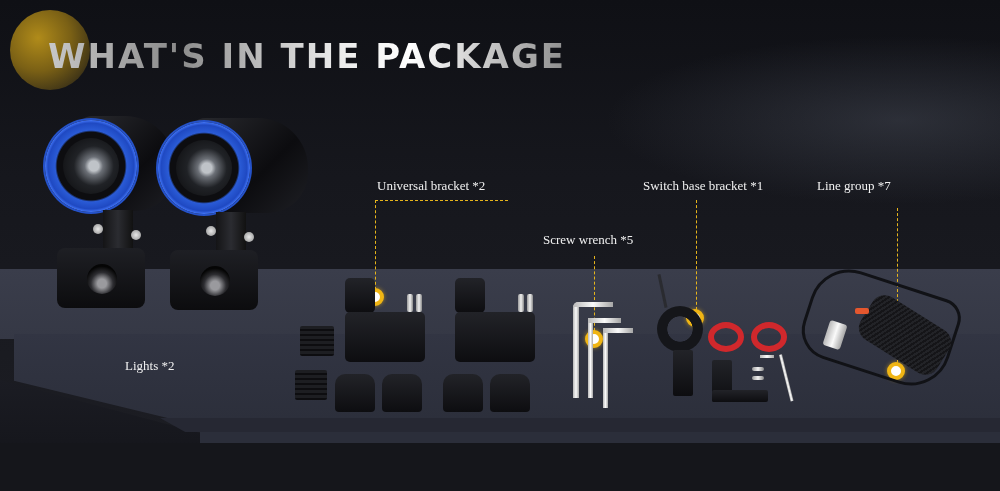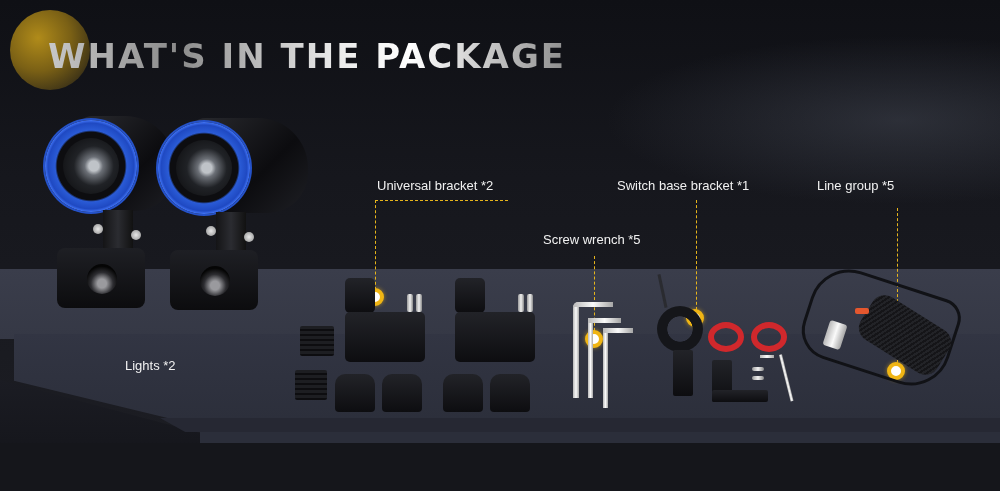--- a/index.html
+++ b/index.html
@@ -50,21 +50,21 @@
       font-family: "DejaVu Sans", sans-serif; font-weight: bold; font-size: 34px; letter-spacing: 2px;
       color: #d8d8d8;
       background: linear-gradient(90deg, #c8c8c8 0%, #8a8a8a 25%, #e9e9e9 55%, #ffffff 70%, #8e8e8e 100%);
       -webkit-background-clip: text; background-clip: text; -webkit-text-fill-color: transparent;
       text-shadow: none; white-space: nowrap;
     }
 
     
     .label {
       position: absolute; color: #f1f1f1; font-size: 13px; white-space: nowrap;
-      font-family: Liberation Sans, sans-serif;
+      font-family: Liberation Serif, serif;
     }
     .dash-v { position: absolute; width: 0; border-left: 1.5px dashed #e7b51c; }
     .dash-h { position: absolute; height: 0; border-top: 1.5px dashed #e7b51c; }
     .dot {
       position: absolute; width: 18px; height: 18px; border-radius: 50%;
       background: #ffffff; border: 4px solid #f0b514;
       box-shadow: 0 0 4px rgba(240,181,20,0.6);
     }
 
     
@@ -170,35 +170,35 @@
   <div class="label" style="left:543px; top:232px;">Screw wrench *5</div>
   <div class="dash-v" style="left:594px; top:256px; height:80px;"></div>
   <div class="dot" style="left:585px; top:330px;"></div>
   <div class="part silver" style="left:573px; top:302px; width:6px; height:96px; border-radius:6px 0 0 0;"></div>
   <div class="part silver" style="left:573px; top:302px; width:40px; height:5px; border-radius:6px 0 0 0;"></div>
   <div class="part silver" style="left:588px; top:318px; width:5px; height:80px;"></div>
   <div class="part silver" style="left:588px; top:318px; width:33px; height:5px;"></div>
   <div class="part silver" style="left:603px; top:328px; width:5px; height:80px;"></div>
   <div class="part silver" style="left:603px; top:328px; width:30px; height:5px;"></div>
 
-  <div class="label" style="left:617px; top:178px;text-align:center;">Switch base bracket *1</div>
+  <div class="label" style="left:643px; top:178px;text-align:center;">Switch base bracket *1</div>
   <div class="dash-v" style="left:696px; top:200px; height:115px;"></div>
   <div class="dot" style="left:686px; top:309px;"></div>
   <div class="part" style="left:657px; top:306px; width:46px; height:46px; border-radius:50%; background:radial-gradient(circle, transparent 0 38%, #15161a 40%);"></div>
   <div class="part black-block" style="left:673px; top:350px; width:20px; height:46px; border-radius:2px;"></div>
   <div class="part" style="left:661px; top:274px; width:3px; height:34px; background:#2a2b30; transform:rotate(-12deg);"></div>
   <div class="part red-ring" style="left:708px; top:322px; width:36px; height:30px;"></div>
   <div class="part red-ring" style="left:751px; top:322px; width:36px; height:30px;"></div>
   <div class="part black-block" style="left:712px; top:360px; width:20px; height:42px; border-radius:2px;"></div>
   <div class="part black-block" style="left:712px; top:390px; width:56px; height:12px; border-radius:2px;"></div>
   <div class="part screw" style="left:752px; top:367px; width:12px; height:4px;"></div>
   <div class="part screw" style="left:752px; top:376px; width:12px; height:4px;"></div>
   <div class="part silver" style="left:760px; top:355px; width:14px; height:3px;"></div>
   <div class="part silver" style="left:779px; top:355px; width:3px; height:48px; transform:rotate(-14deg); transform-origin:top left;"></div>
 
-  <div class="label" style="left:817px; top:178px;">Line group *5</div>
+  <div class="label" style="left:817px; top:178px;">Line group *7</div>
   <div class="dash-v" style="left:897px; top:208px; height:160px;"></div>
   <div class="dot" style="left:887px; top:362px;"></div>
   <div class="part" style="left:805px; top:280px; width:150px; height:95px; border-radius:40px 20px 40px 30px; border:3px solid #111216; background:transparent; transform:rotate(18deg);"></div>
   <div class="part" style="left:860px; top:310px; width:90px; height:50px; border-radius:14px; background:repeating-linear-gradient(115deg, #222327 0 2px, #151518 2px 4px); transform:rotate(32deg);"></div>
   <div class="part silver" style="left:826px; top:322px; width:18px; height:26px; border-radius:3px; transform:rotate(18deg);"></div>
   <div class="part" style="left:855px; top:308px; width:14px; height:6px; background:#e4572e; border-radius:2px;"></div>
 </div>
 
 </body></html>

